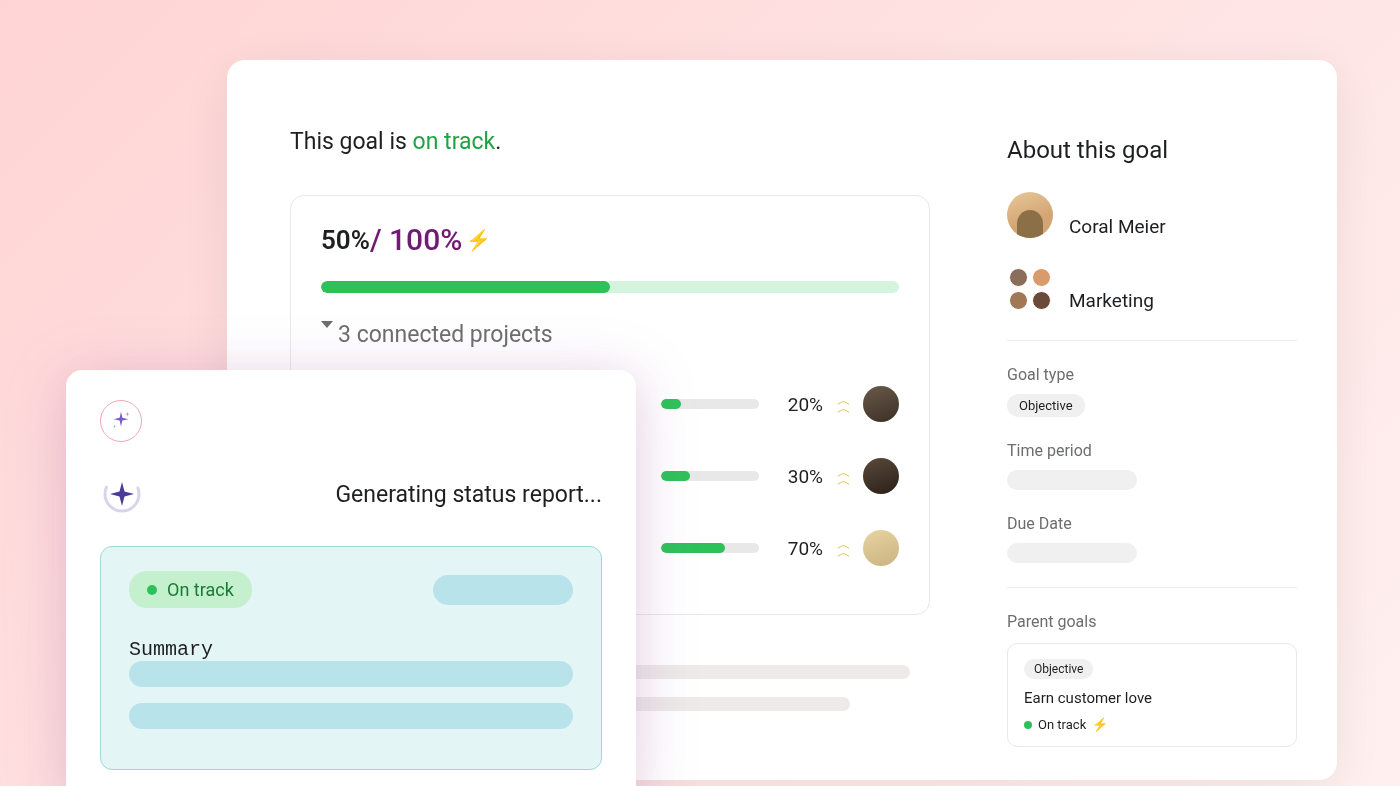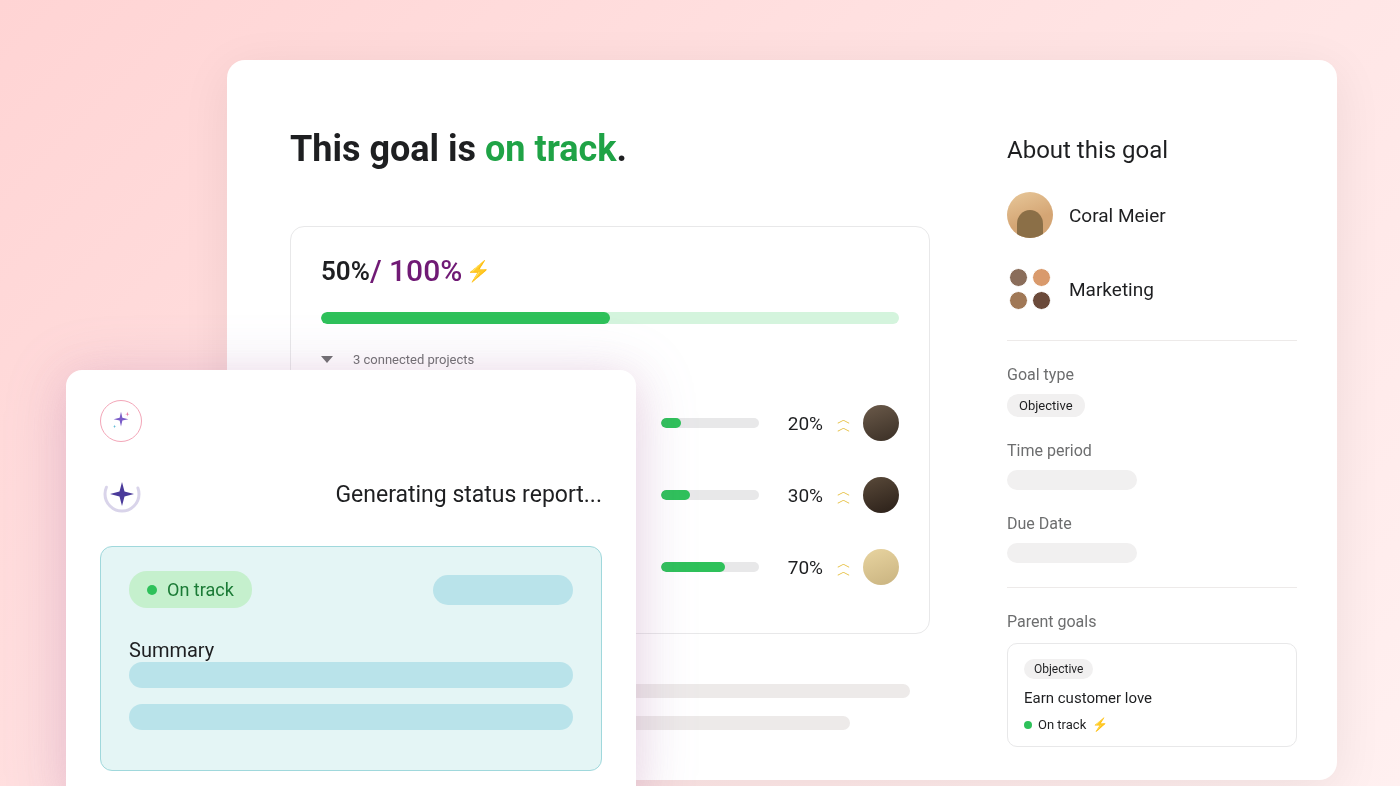--- a/index.html
+++ b/index.html
@@ -26,24 +26,24 @@
     .main-left {
       flex: 1;
       padding-left: 63px;
       padding-right: 40px;
     }
     .main-right {
       width: 330px;
       padding-right: 40px;
     }
     .goal-headline {
-      font-size: 36px;
-      font-weight: 700;
-      color: #1e1f21;
-      margin-bottom: 56px;
+      font-size: 23px;
+      font-weight: 400;
+      color: #1e1f21;
+      margin-bottom: 40px;
     }
     .goal-headline .status-word {
       color: #1fa346;
     }
     .progress-card {
       border: 1px solid #e8e8e9;
       border-radius: 14px;
       padding: 26px 30px 30px 30px;
       width: 640px;
     }
@@ -78,23 +78,22 @@
       margin-bottom: 28px;
     }
     .progress-bar-inner {
       height: 100%;
       background: #2ec15a;
       border-radius: 6px;
       width: 50%;
     }
     .connected-projects {
       display: flex;
-      align-items: center;
-      gap: 20px;
-      font-size: 13px;
+      gap: 5px;
+      font-size: 23px;
       color: #6d6e6f;
       margin-bottom: 20px;
     }
     .caret-down {
       width: 0; height: 0;
       border-left: 6px solid transparent;
       border-right: 6px solid transparent;
       border-top: 7px solid #6d6e6f;
     }
     .project-row {
@@ -150,21 +149,21 @@
     }
     .sidebar-title {
       font-size: 24px;
       font-weight: 400;
       color: #1e1f21;
       margin-bottom: 28px;
       margin-top: 8px;
     }
     .sidebar-row {
       display: flex;
-      align-items: center;
+      align-items: flex-end;
       gap: 16px;
       margin-bottom: 28px;
     }
     .sidebar-label {
       font-size: 19px;
       color: #1e1f21;
     }
     .avatar-group {
       position: relative;
       width: 46px;
@@ -300,20 +299,21 @@
     }
     .blue-chip {
       width: 140px;
       height: 30px;
       background: #b9e3ea;
       border-radius: 15px;
     }
     .summary-title {
       font-size: 20px;
       color: #1e1f21;
+      font-family: Liberation Mono, monospace;
     }
     .blue-line {
       height: 26px;
       background: #b9e3ea;
       border-radius: 13px;
       margin-bottom: 16px;
     }
     .owner-avatar {
       width: 46px;
       height: 46px;

